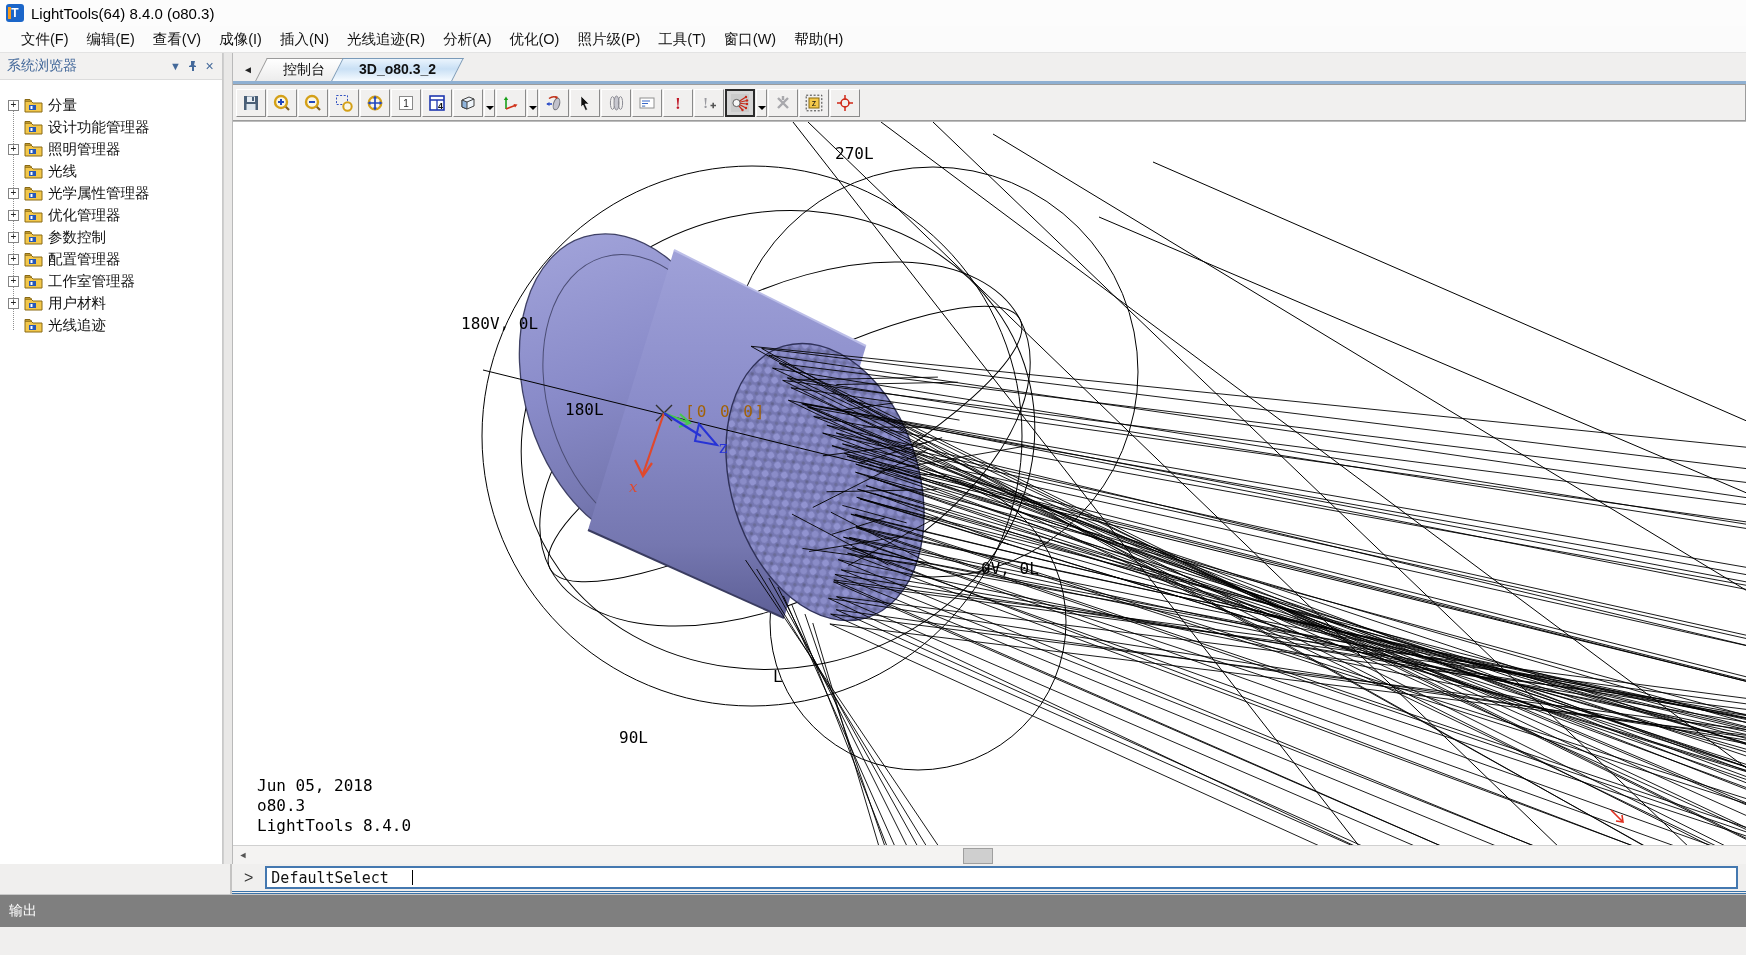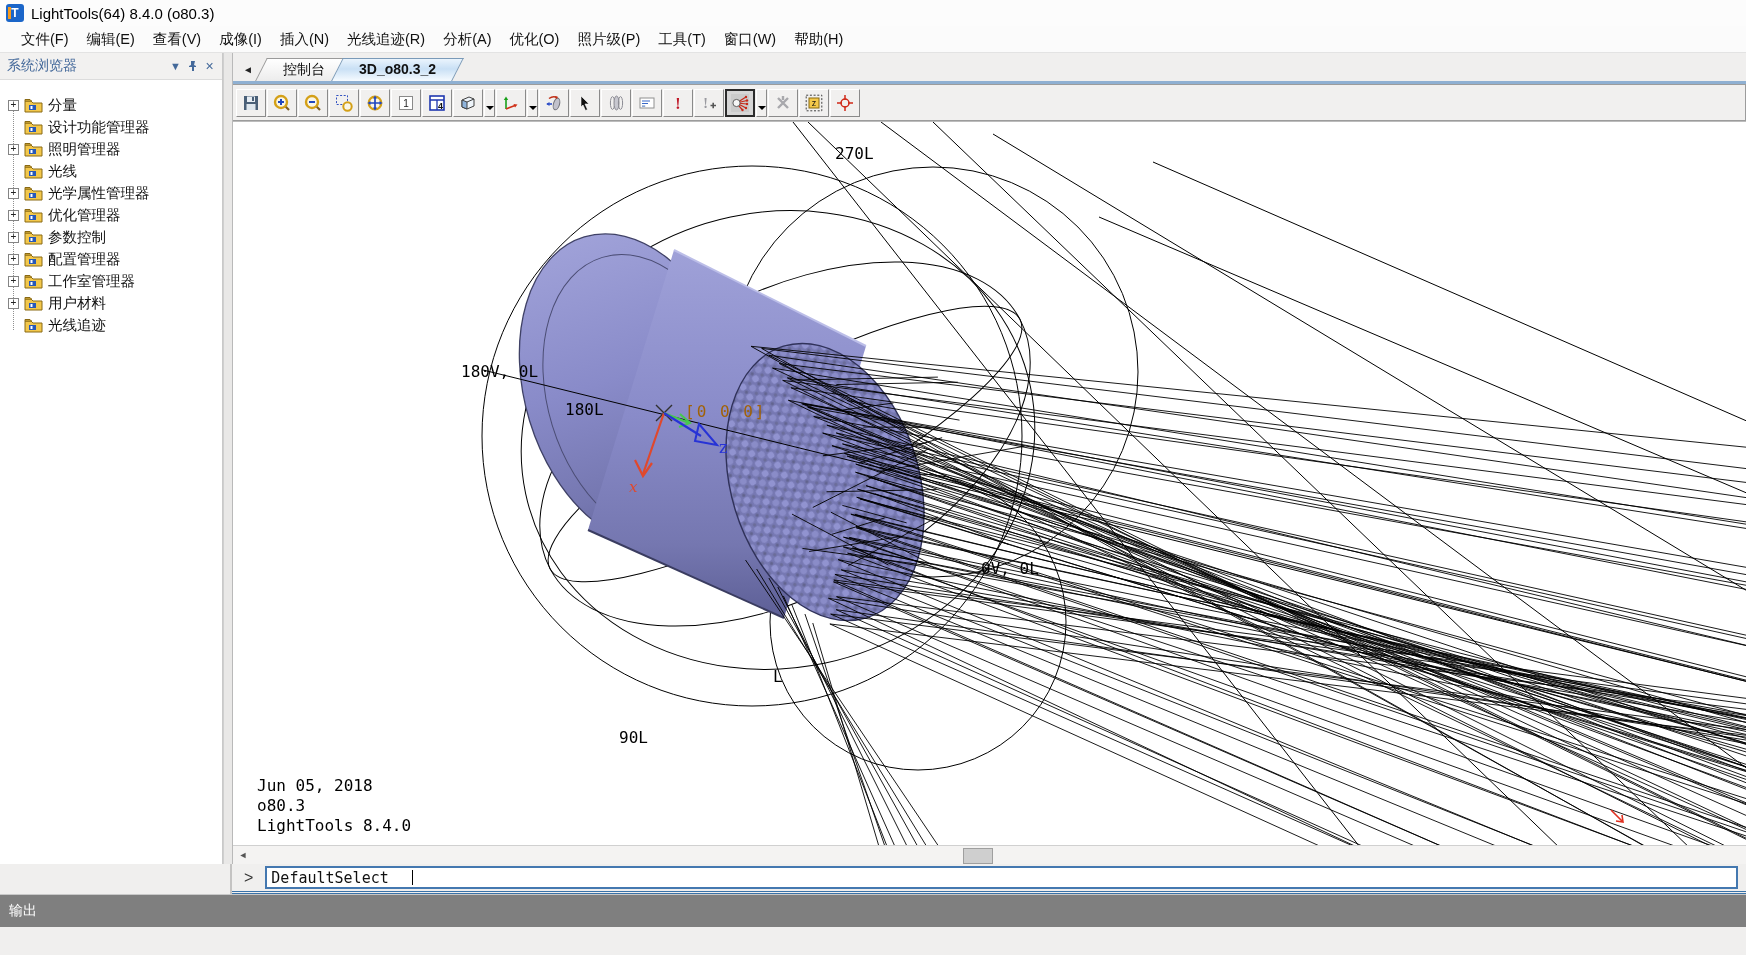--- a/index.html
+++ b/index.html
@@ -622,21 +622,21 @@
               <line x1="431" y1="291" x2="410" y2="352" stroke="#e0482c" stroke-width="2.2"></line>
               <path d="M402 338 L410 354 L419 341" fill="none" stroke="#e0482c" stroke-width="2.2"></path>
               <line x1="431" y1="291" x2="456" y2="301" stroke="#46c94e" stroke-width="2"></line>
               <path d="M447 292 L457 301 L446 305" fill="none" stroke="#46c94e" stroke-width="2"></path>
               <line x1="431" y1="291" x2="468" y2="314" stroke="#2733d6" stroke-width="2.2"></line>
               <path d="M466 302 L484 323 L462 319 Z" fill="none" stroke="#2733d6" stroke-width="2"></path>
             </g>
         </svg>
         <div id="vpLabels">
             <div class="vp-label" style="left: 602px; top: 22px;">270L</div>
-            <div class="vp-label" style="left: 228px; top: 192px; margin-top: 48px;">180V, 0L</div>
+            <div class="vp-label" style="left: 228px; top: 192px;">180V, 0L</div>
             <div class="vp-label" style="left: 332px; top: 278px;">180L</div>
             <div class="vp-label" style="left: 386px; top: 606px;">90L</div>
             <div class="vp-label" style="left: 540px; top: 545px;">L</div>
             <div class="vp-label" style="left: 748px; top: 437px;">0V, 0L</div>
           </div>
         <div class="axis-label origin" style="left:452px;top:280px;">[0 0 0]</div>
         <div class="axis-label ax" style="left:396px;top:356px;">x</div>
         <div class="axis-label az" style="left:486px;top:316px;">z</div>
         <div class="vp-info" id="vpInfo">
             <div>Jun 05, 2018</div>

